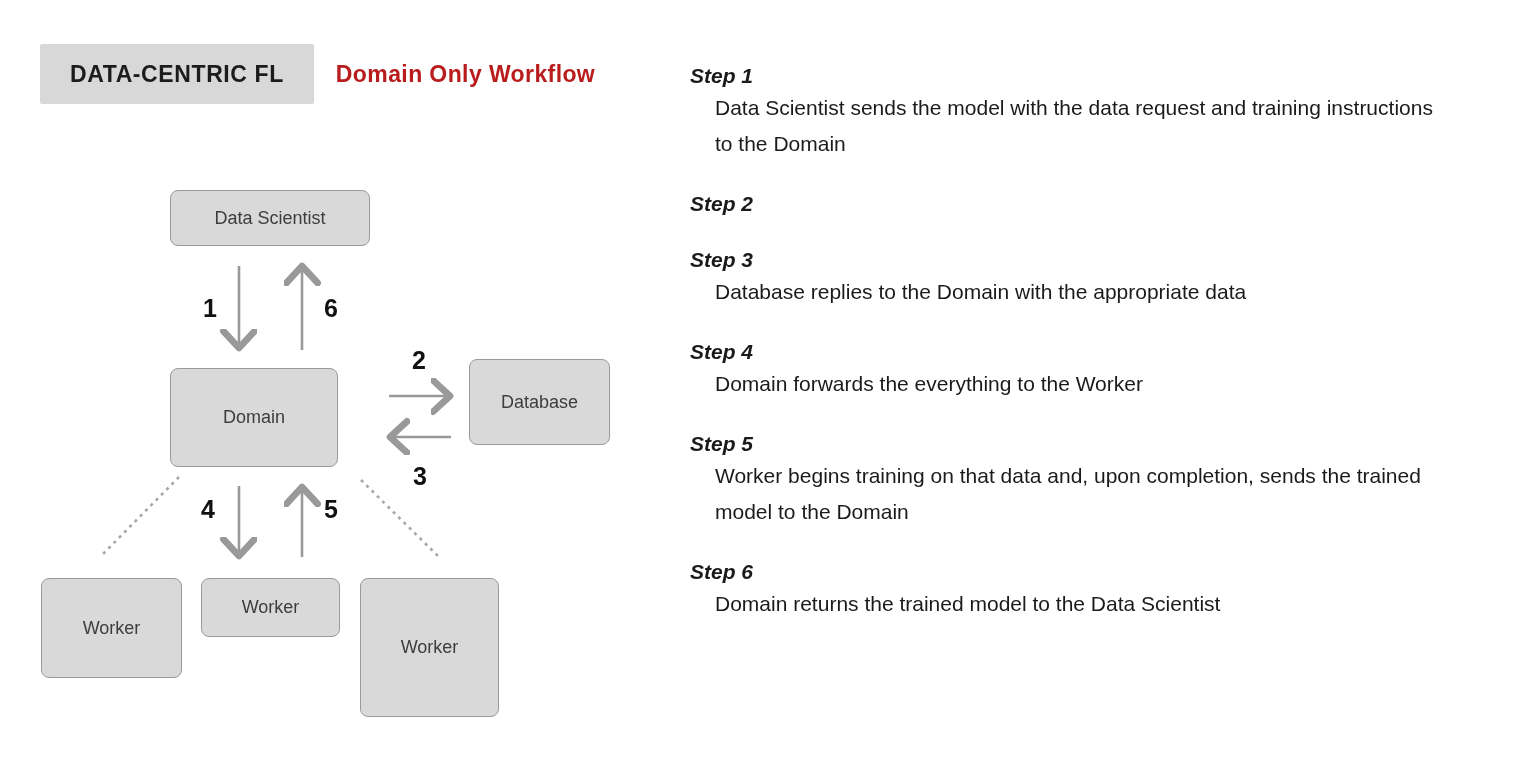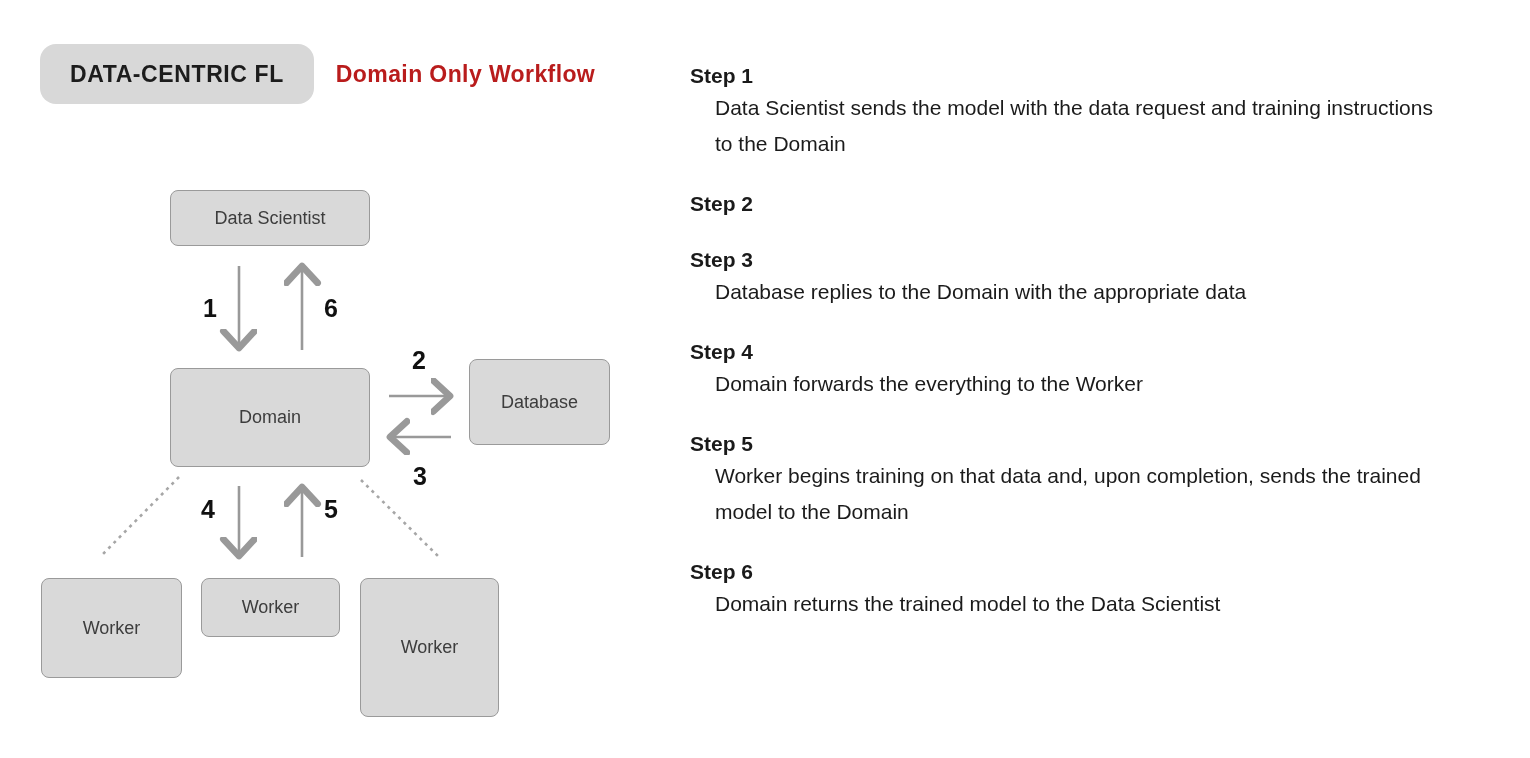--- a/index.html
+++ b/index.html
@@ -12,21 +12,21 @@
   }
   .page { position: relative; width: 1530px; height: 758px; background: #ffffff; }
 
   
   .header {
     position: absolute; left: 40px; top: 44px;
     display: flex; align-items: center; height: 60px;
   }
   .badge {
     background: #d8d8d8;
-    border-radius: 16px;
+    border-radius: 2px;
     height: 60px;
     display: flex; align-items: center;
     padding: 0 30px;
     font-size: 23px; font-weight: bold;
     letter-spacing: 0.6px;
     color: #1c1c1c;
     white-space: nowrap;
   }
   .subtitle {
     margin-left: 22px;
@@ -58,20 +58,21 @@
   
   .steps {
     position: absolute; left: 690px; top: 62px;
     width: 762px;
   }
   .step { margin-bottom: 28px; }
   .step-title {
     font-size: 21px; font-weight: bold;
     line-height: 28px;
     color: #1a1a1a;
+    font-style: italic;
   }
   .step-desc {
     font-size: 21px;
     line-height: 36px;
     color: #1b1b1b;
     margin-left: 25px;
   }
 </style>
 </head>
 <body>
@@ -102,21 +103,21 @@
 
       <line x1="239" y1="486" x2="239" y2="556" stroke="#999999" stroke-width="2.6" marker-end="url(#arrowhead)"></line>
 
       <line x1="302" y1="557" x2="302" y2="487" stroke="#999999" stroke-width="2.6" marker-end="url(#arrowhead)"></line>
 
       <line x1="179" y1="477" x2="101" y2="556" stroke="#a6a6a6" stroke-width="2.6" stroke-dasharray="3 4.5"></line>
       <line x1="361" y1="480" x2="441" y2="559" stroke="#a6a6a6" stroke-width="2.6" stroke-dasharray="3 4.5"></line>
     </svg>
 
     <div class="node" style="left:170px; top:190px; width:200px; height:56px;">Data Scientist</div>
-    <div class="node" style="left:170px; top:368px; width:200px; height:99px;">Domain</div>
+    <div class="node" style="left:170px; top:368px; width:168px; height:99px;">Domain</div>
     <div class="node" style="left:469px; top:359px; width:141px; height:86px;">Database</div>
     <div class="node" style="left:41px; top:578px; width:141px; height:100px;">Worker</div>
     <div class="node" style="left:201px; top:578px; width:139px; height:59px;">Worker</div>
     <div class="node" style="left:360px; top:578px; width:139px; height:139px;">Worker</div>
 
     <div class="edge-num" style="left:210px; top:308px;">1</div>
     <div class="edge-num" style="left:419px; top:360px;">2</div>
     <div class="edge-num" style="left:420px; top:476px;">3</div>
     <div class="edge-num" style="left:208px; top:509px;">4</div>
     <div class="edge-num" style="left:331px; top:509px;">5</div>

